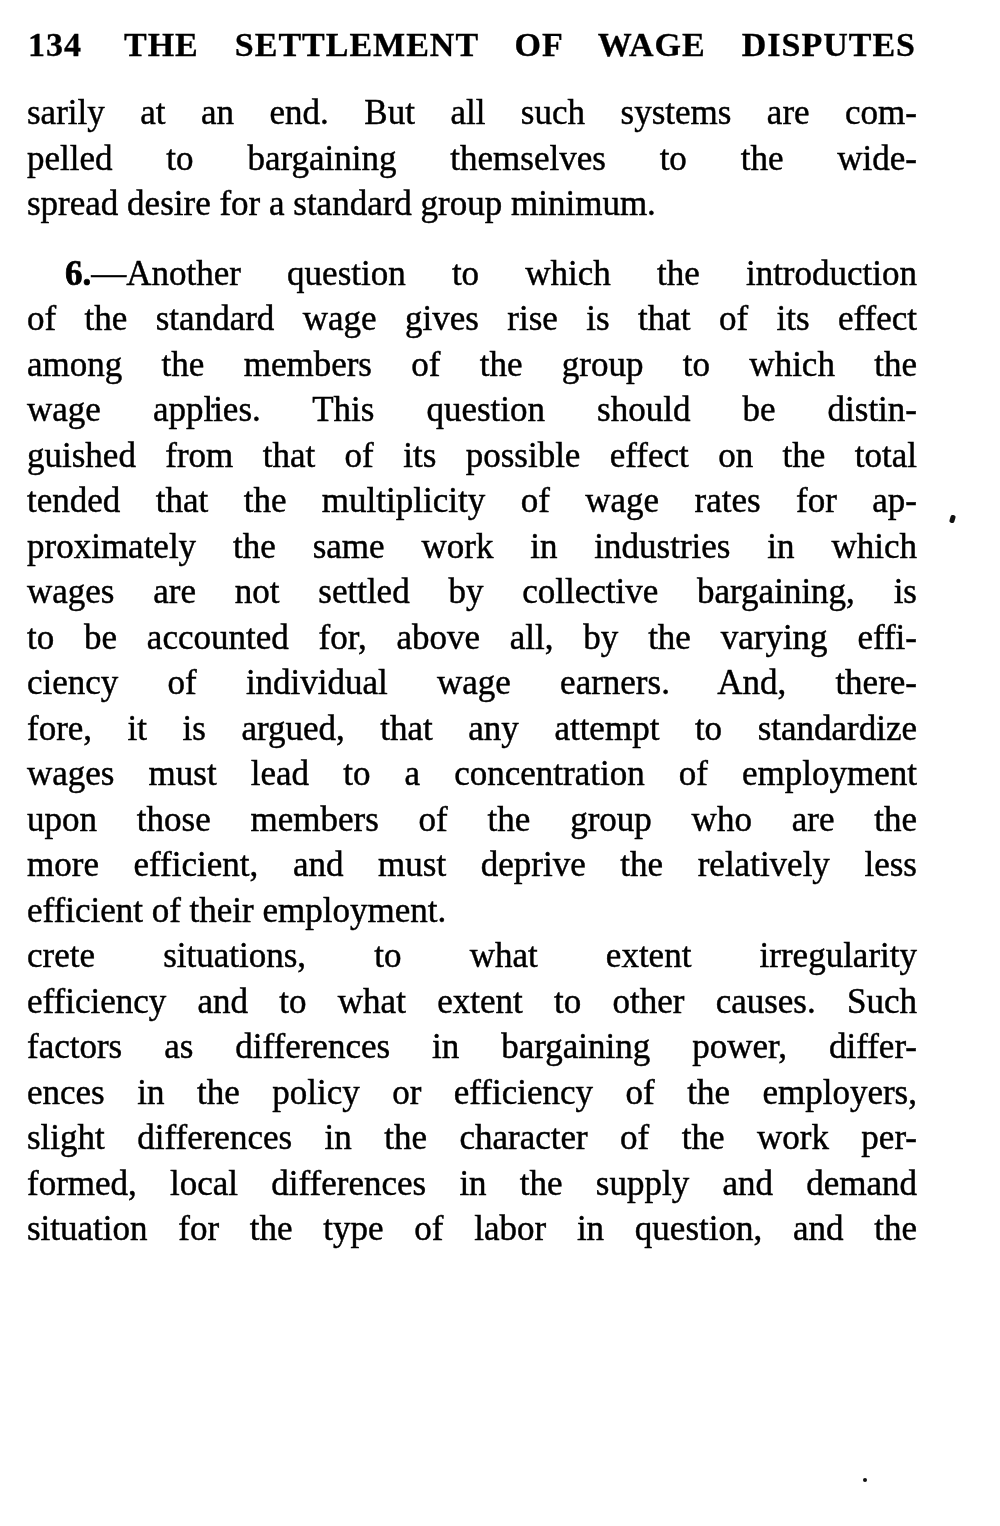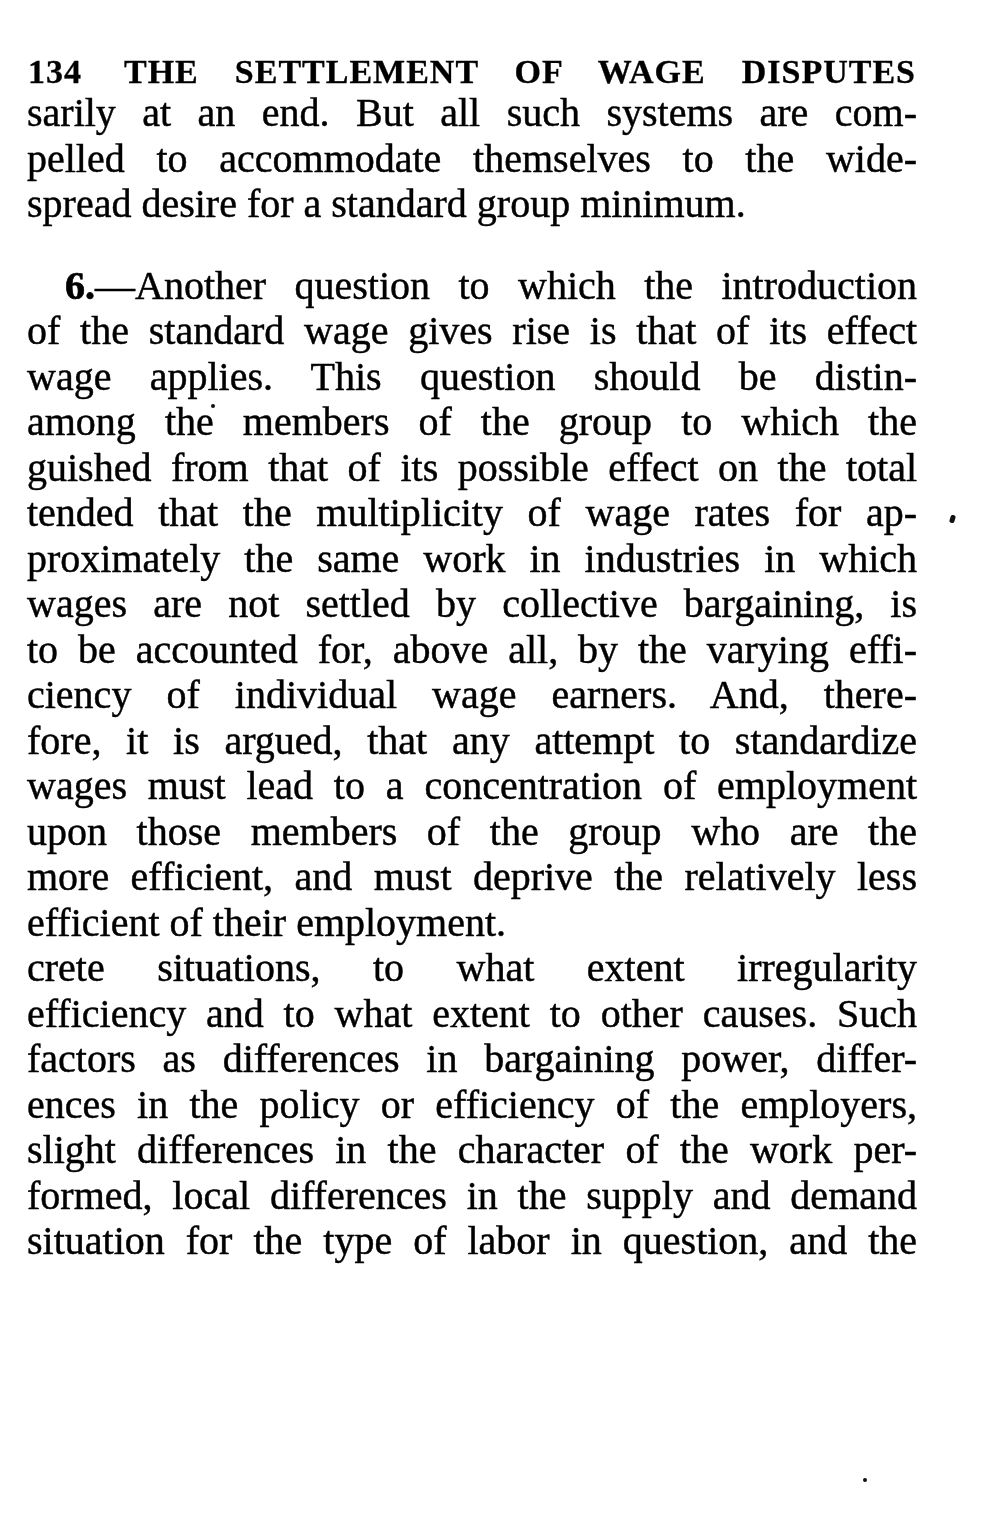--- a/index.html
+++ b/index.html
@@ -33,33 +33,32 @@
     justify-content: flex-end;
   }
   #page-header .folio {
     flex: 0 0 auto;
   }
   #page-header .running-title {
     flex: 1 1 auto;
     margin-left: 42px;
     text-align: justify;
     text-align-last: justify;
-    margin-top: 27px;
   }
   
   #text-column {
     position: absolute;
     top: 90px;
     left: 27px;
     width: 890px;
-    font-size: 40px;
+    font-size: 35px;
     -webkit-text-stroke: 0.45px #000;
   }
   .para { margin: 0; padding: 0; }
-  .para.space-before { margin-top: 36px; }
+  .para.space-before { margin-top: 24px; }
   .line {
     height: 45.5px;
     line-height: 45.5px;
     text-align: justify;
     text-align-last: justify;
     white-space: nowrap;
     overflow: visible;
   }
   .line.endline {
     text-align-last: left;
@@ -87,28 +86,28 @@
 <div id="page">
 
   <div id="page-header">
     <span class="folio">134</span>
     <span class="running-title">THE SETTLEMENT OF WAGE DISPUTES</span>
   </div>
 
   <div id="text-column">
       <div class="para">
         <div class="line">sarily at an end.  But all such systems are com-</div>
-        <div class="line">pelled to accommodate themselves to the wide-</div>
+        <div class="line">pelled to bargaining themselves to the wide-</div>
         <div class="line endline">spread desire for a standard group minimum.</div>
       </div>
       <div class="para space-before">
         <div class="line indent"><b>6.</b>—Another question to which the introduction</div>
         <div class="line">of the standard wage gives rise is that of its effect</div>
+        <div class="line">among the members of the group to which the</div>
         <div class="line">wage applies.  This question should be distin-</div>
-        <div class="line">among the members of the group to which the</div>
         <div class="line">guished from that of its possible effect on the total</div>
         <div class="line">tended that the multiplicity of wage rates for ap-</div>
         <div class="line">proximately the same work in industries in which</div>
         <div class="line">wages are not settled by collective bargaining, is</div>
         <div class="line">to be accounted for, above all, by the varying effi-</div>
         <div class="line">ciency of individual wage earners.  And, there-</div>
         <div class="line">fore, it is argued, that any attempt to standardize</div>
         <div class="line">wages must lead to a concentration of employment</div>
         <div class="line">upon those members of the group who are the</div>
         <div class="line">more efficient, and must deprive the relatively less</div>

